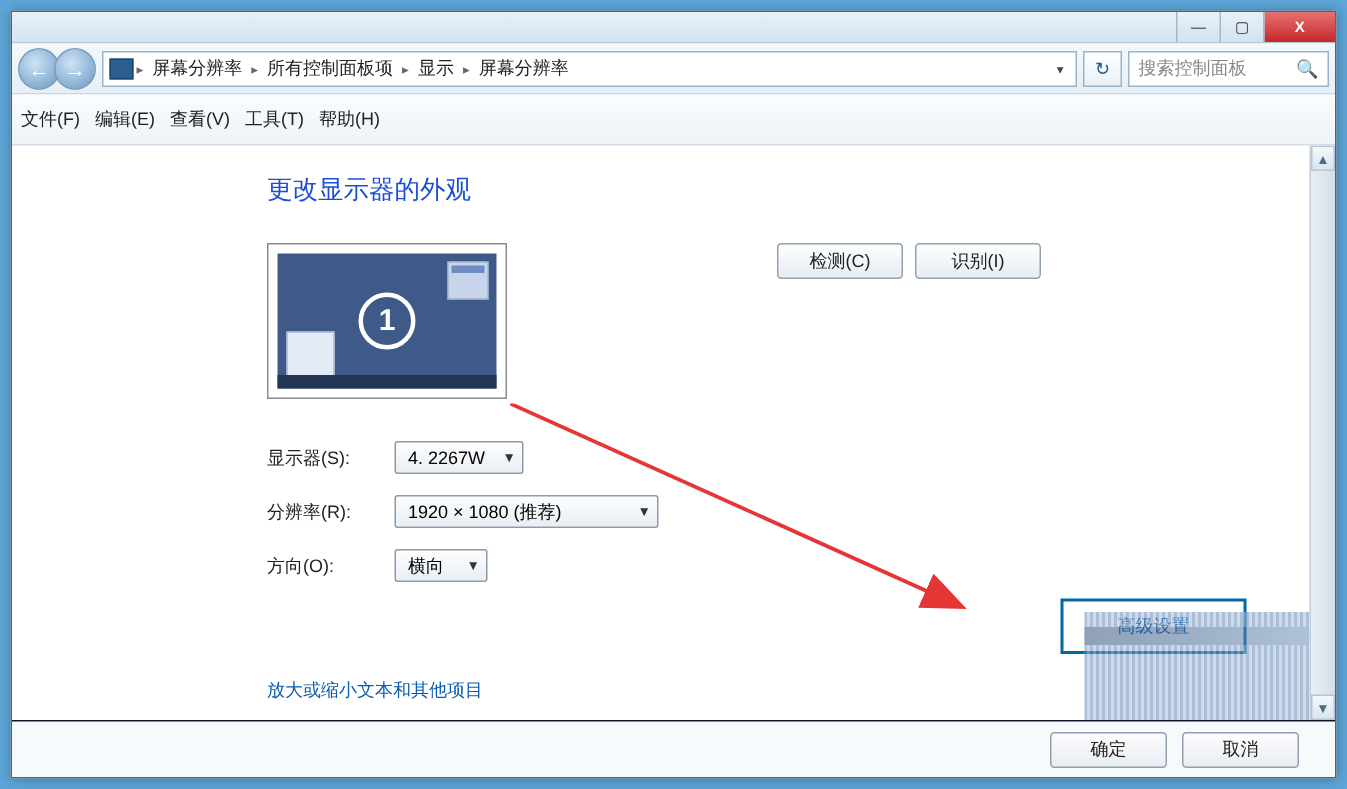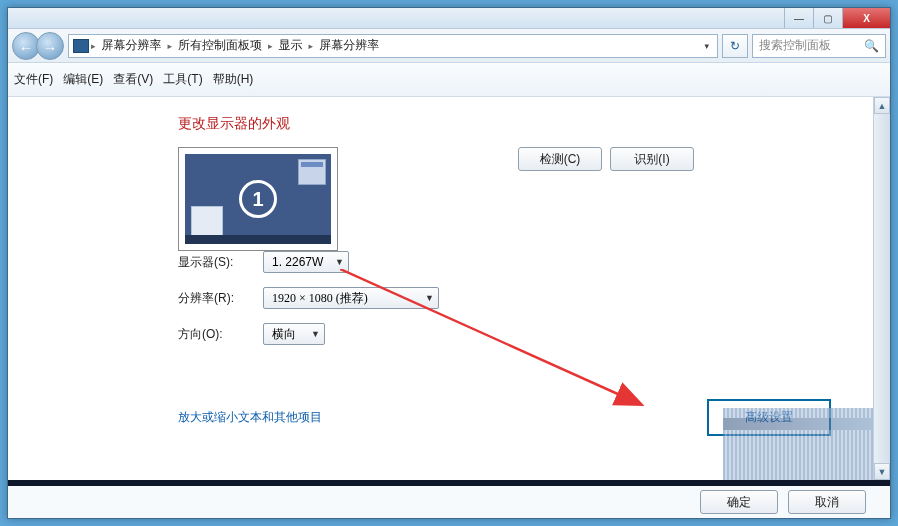--- a/index.html
+++ b/index.html
@@ -32,52 +32,52 @@
 .menubar { height:34px; background:linear-gradient(#fafcfe,#edf3f9); border-bottom:1px solid #d0dde8; display:flex; align-items:center; padding:0 6px; gap:10px; }
 .menubar span { color:#222; }
 
 
 .contentwrap { flex:1; display:flex; overflow:hidden; }
 .content { flex:1; padding: 18px 0 0 170px; position:relative; overflow:hidden; }
 .scrollbar { width:17px; background:linear-gradient(90deg,#e9eff5,#d3dfe9); border-left:1px solid #c2cfda; display:flex; flex-direction:column; }
 .sb-btn { height:17px; background:linear-gradient(#f3f7fb,#dae5ef); border:1px solid #b6c6d4; display:flex; align-items:center;justify-content:center; font-size:9px; color:#4a6d8a; }
 .sb-track { flex:1; }
 
-.heading { color:#b91c1c; font-size:14px; margin-bottom:14px; }
+.heading { color:#1d4ed8; font-size:17px; margin-bottom:24px; }
 
 .preview-row { display:flex; align-items:flex-start; gap:40px; }
 .monitor-box { width:160px; height:104px; border:1px solid #8b8b8b; background:#fff; padding:6px; }
 .monitor-inner { width:100%; height:100%; background:#3f5a89; position:relative; }
 .monitor-circle { position:absolute; left:50%; top:50%; transform:translate(-50%,-50%); width:38px; height:38px; border:3px solid #fff; border-radius:50%; display:flex; align-items:center; justify-content:center; color:#fff; font-size:20px; font-weight:bold; }
 .mini-win { position:absolute; top:5px; right:5px; width:28px; height:26px; background:#c8d4ea; border:1px solid #91a6c6; }
 .mini-win::before { content:""; position:absolute; top:2px; left:2px; right:2px; height:5px; background:#6d8cc3; }
 .mini-tb { position:absolute; bottom:0; left:0; right:0; height:9px; background:#223555; }
 .mini-start { position:absolute; bottom:6px; left:6px; width:32px; height:32px; background:#e5ebf4; border:1px solid #b3c3d8;}
 
 .side-btns { display:flex; flex-direction:row; gap:8px; margin-left:140px; }
 .w7btn { min-width:84px; height:24px; background:linear-gradient(#fdfdfd,#e8edf3); border:1px solid #8f9fad; border-radius:3px; font-size:12px; color:#222; display:flex; align-items:center; justify-content:center; }
 
-.form-rows { display:flex; flex-direction:column; gap:14px; }
+.form-rows { margin-top:28px; display:flex; flex-direction:column; gap:14px; }
 .form-row { display:flex; align-items:center; }
 .form-row label { width:85px; color:#222; }
 .dd { height:22px; background:linear-gradient(#fdfdfd,#e9eef4); border:1px solid #8a9aab; border-radius:2px; display:flex; align-items:center; padding:0 4px 0 8px; gap:6px; }
 .dd .caret { font-size:9px; color:#333; margin-left:auto; }
 .dd1 { width:86px; }
-.dd2 { width:176px;font-family:Liberation Serif, serif; }
+.dd2 { width:176px; }
 .dd3 { width:62px; }
 
 .adv-link { position:absolute; right:42px; top:302px; color:#0b5dab; border:2px solid #0369a1; padding:8px 36px; }
 .links-block { margin-top:64px; display:flex; flex-direction:column; gap:26px; }
 .links-block a { color:#0b5dab; text-decoration:none; }
 
 
 .arrow-svg { position:absolute; left:332px; top:172px; pointer-events:none; }
 
 
-.bottombar { height:38px; border-top:6px solid #0f172a; display:flex; align-items:center; justify-content:flex-end; padding-right:24px; gap:10px; background:#f7fafd; position:relative; }
+.bottombar { height:38px; border-top:1px solid #0f172a; display:flex; align-items:center; justify-content:flex-end; padding-right:24px; gap:10px; background:#f7fafd; position:relative; }
 .bottombar .w7btn { min-width:78px; }
 
 
 .deco { position:absolute; right:0; bottom:0; width:150px; height:72px; background:repeating-linear-gradient(90deg,#6a8bb5 0 2px,#a6bdd9 2px 4px); opacity:.55; }
 .deco::before{content:"";position:absolute;top:10px;left:0;right:0;height:12px;background:linear-gradient(90deg,#34547f,#6b8fb8);}
 </style>
 </head>
 <body>
 
 <div class="window">
@@ -137,21 +137,21 @@
         <div class="side-btns">
           <div class="w7btn">检测(C)</div>
           <div class="w7btn">识别(I)</div>
         </div>
       </div>
 
       <div class="form-rows">
         <div class="form-row">
           <label>显示器(S):</label>
           <div class="dd dd1">
-            <span>1. 2267W</span>
+            <span>4. 2267W</span>
             <span class="caret">▼</span>
           </div>
         </div>
         <div class="form-row">
           <label>分辨率(R):</label>
           <div class="dd dd2">
             <span>1920 × 1080 (推荐)</span>
             <span class="caret">▼</span>
           </div>
         </div>

